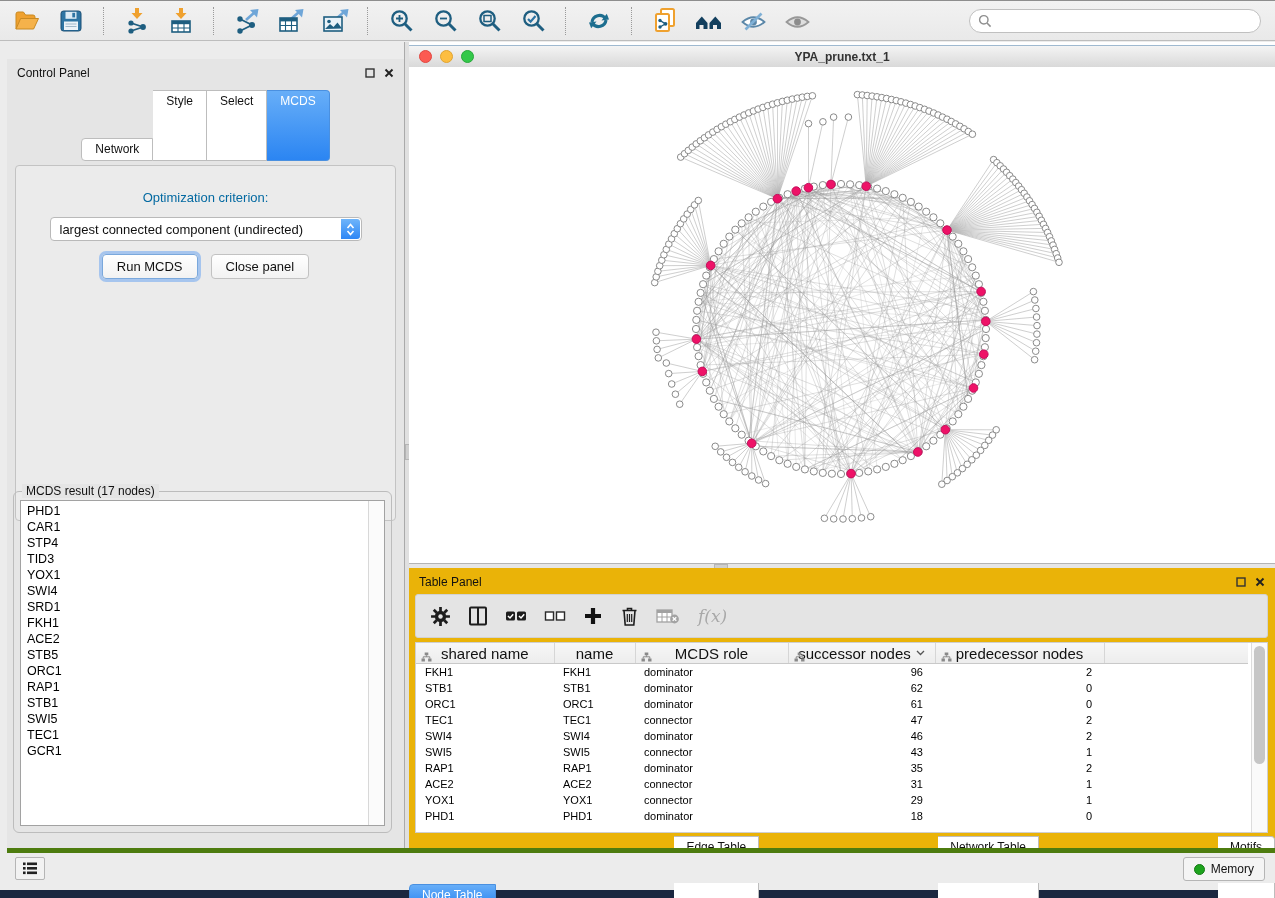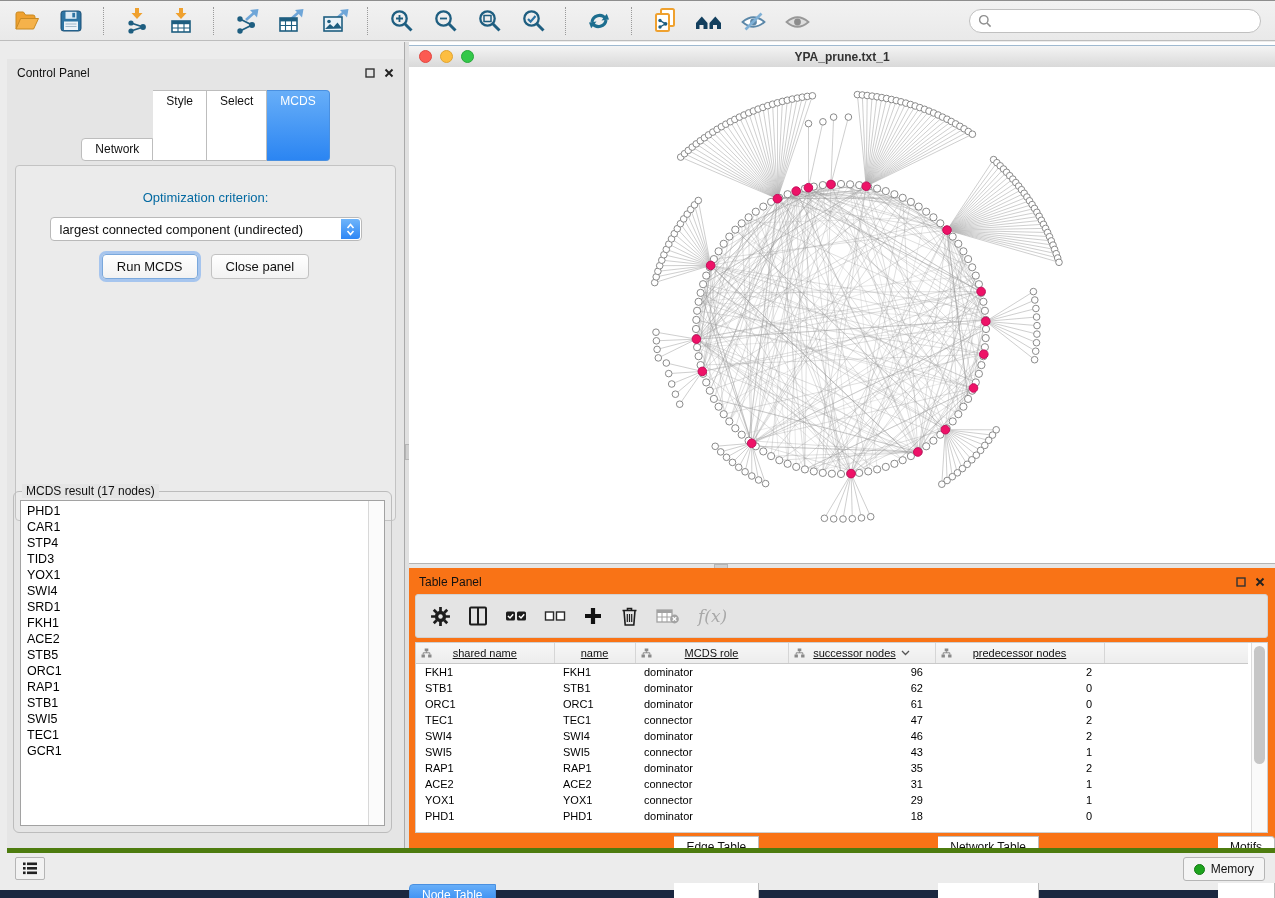--- a/index.html
+++ b/index.html
@@ -64,28 +64,28 @@
     border-top:1px solid #9fb9d0;border-bottom:1px solid #ababab;display:flex;align-items:center;}
   .traffic{display:flex;gap:8px;padding-left:10px;position:absolute;}
   .tl{width:11px;height:11px;border-radius:50%;}
   .tl.red{background:#fc5a52;border:0.5px solid #e14640;}
   .tl.yellow{background:#fdbe41;border:0.5px solid #e0a431;}
   .tl.green{background:#34c84a;border:0.5px solid #27a83a;}
   .net-title{flex:1;text-align:center;font-size:12px;font-weight:700;color:#333;}
   .net-canvas{position:absolute;left:0;right:0;top:25px;bottom:0;background:#fff;}
 
   
-  .table-panel{position:absolute;left:409px;right:0;top:568px;bottom:37px;background:#f97316;}
+  .table-panel{position:absolute;left:409px;right:0;top:568px;bottom:37px;background:#eab308;}
   .tp-toolbar{position:absolute;left:6px;right:7px;top:26px;height:44px;background:#e4e4e4;border:1px solid #d2d2d2;
     border-radius:3px;display:flex;align-items:center;gap:17px;padding:0 14px;box-sizing:border-box;}
   .tp-icon{display:flex;align-items:center;justify-content:center;}
   .table-wrap{position:absolute;left:6px;right:7px;top:74px;height:191px;background:#fff;border:1px solid #cfcfcf;box-sizing:border-box;}
   table.node-table{border-collapse:collapse;table-layout:fixed;width:832px;}
   .node-table th{height:20px;background:linear-gradient(#f7f7f7,#ededed);border-bottom:1px solid #c9c9c9;
-    border-right:1px solid #d6d6d6;font-size:11px;font-weight:400;color:#111;position:relative;padding:0;text-decoration:underline;}
+    border-right:1px solid #d6d6d6;font-size:15px;font-weight:400;color:#111;position:relative;padding:0;}
   .node-table th.filler{border-right:none;}
   .th-inner{display:flex;align-items:center;justify-content:center;gap:5px;}
   .th-icon{position:absolute;left:5px;top:5px;}
   .node-table td{height:16px;font-size:11px;color:#000;padding:0 10px 0 9px;white-space:nowrap;overflow:hidden;}
   .node-table td.num{text-align:right;padding-right:12px;}
   .tscroll{position:absolute;top:0;bottom:0;right:0;width:15px;background:#fafafa;border-left:1px solid #dcdcdc;}
   .tscroll .thumb{position:absolute;left:2px;right:2px;top:3px;height:118px;background:#c6c6c6;border-radius:6px;}
   .tp-tabs{position:absolute;left:0;right:0;top:268px;display:flex;justify-content:space-between;}
   .tp-tabs .tab{padding:3px 12px 4px 12px;}
 

